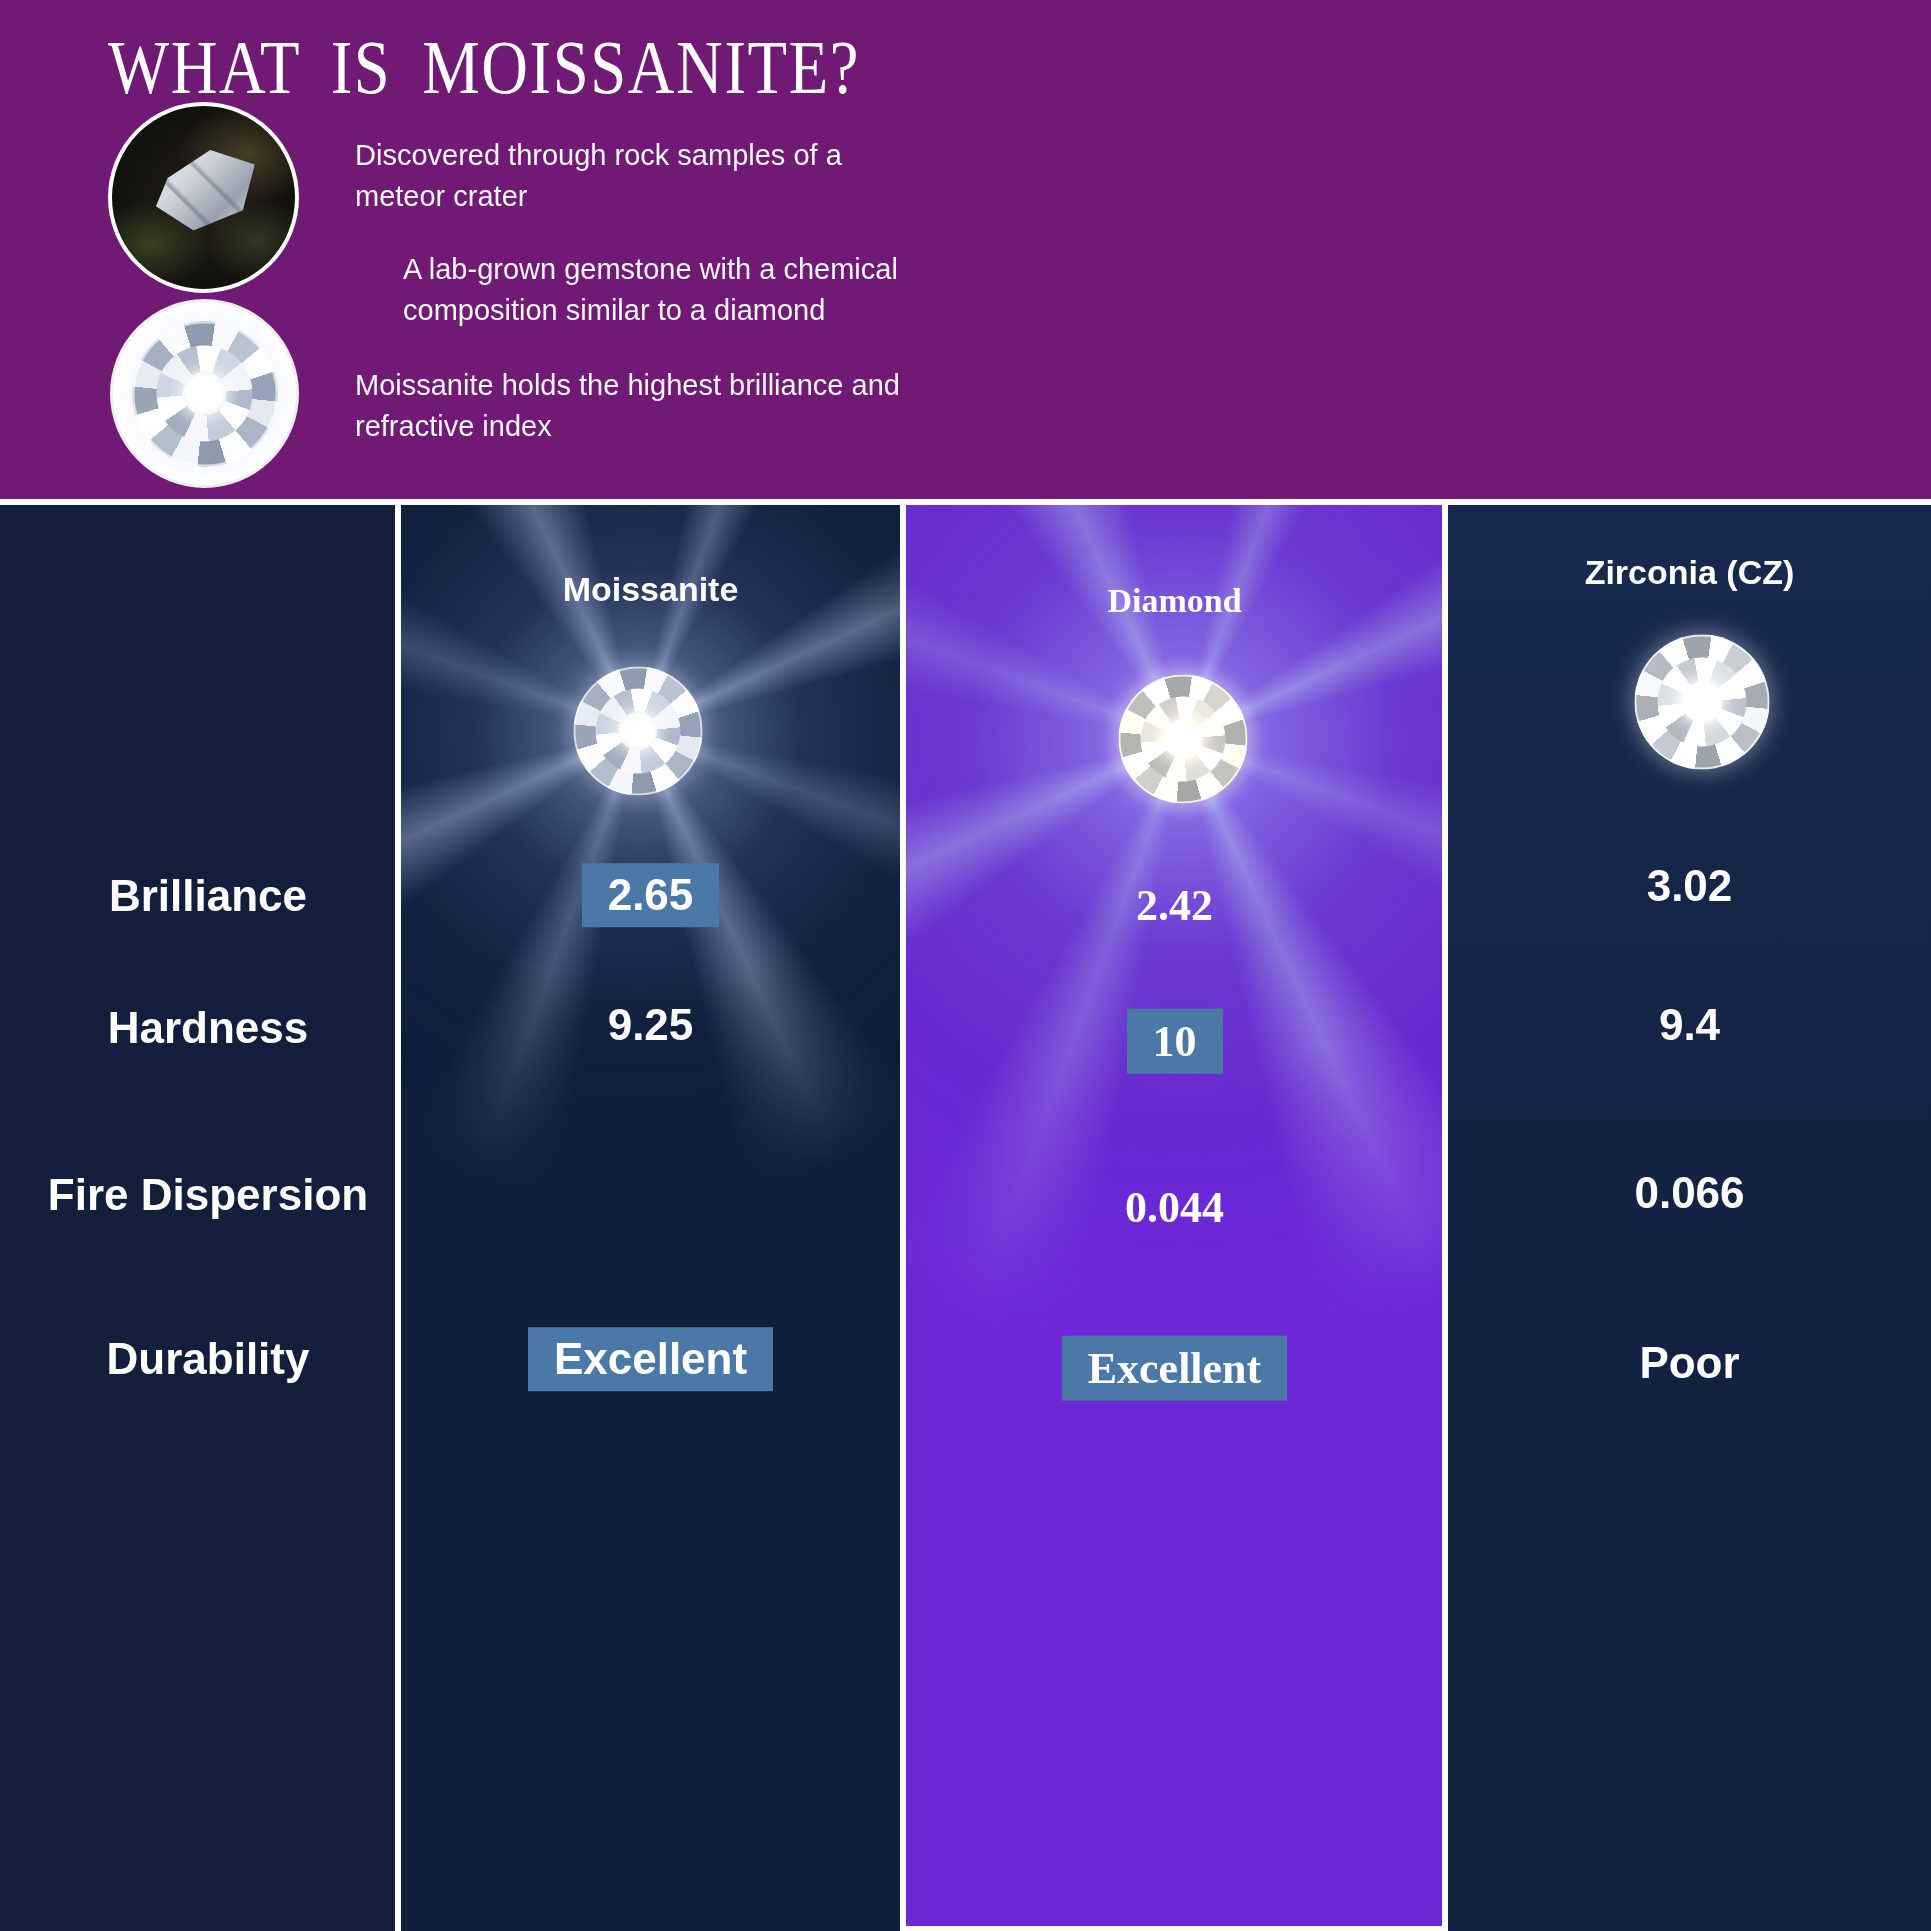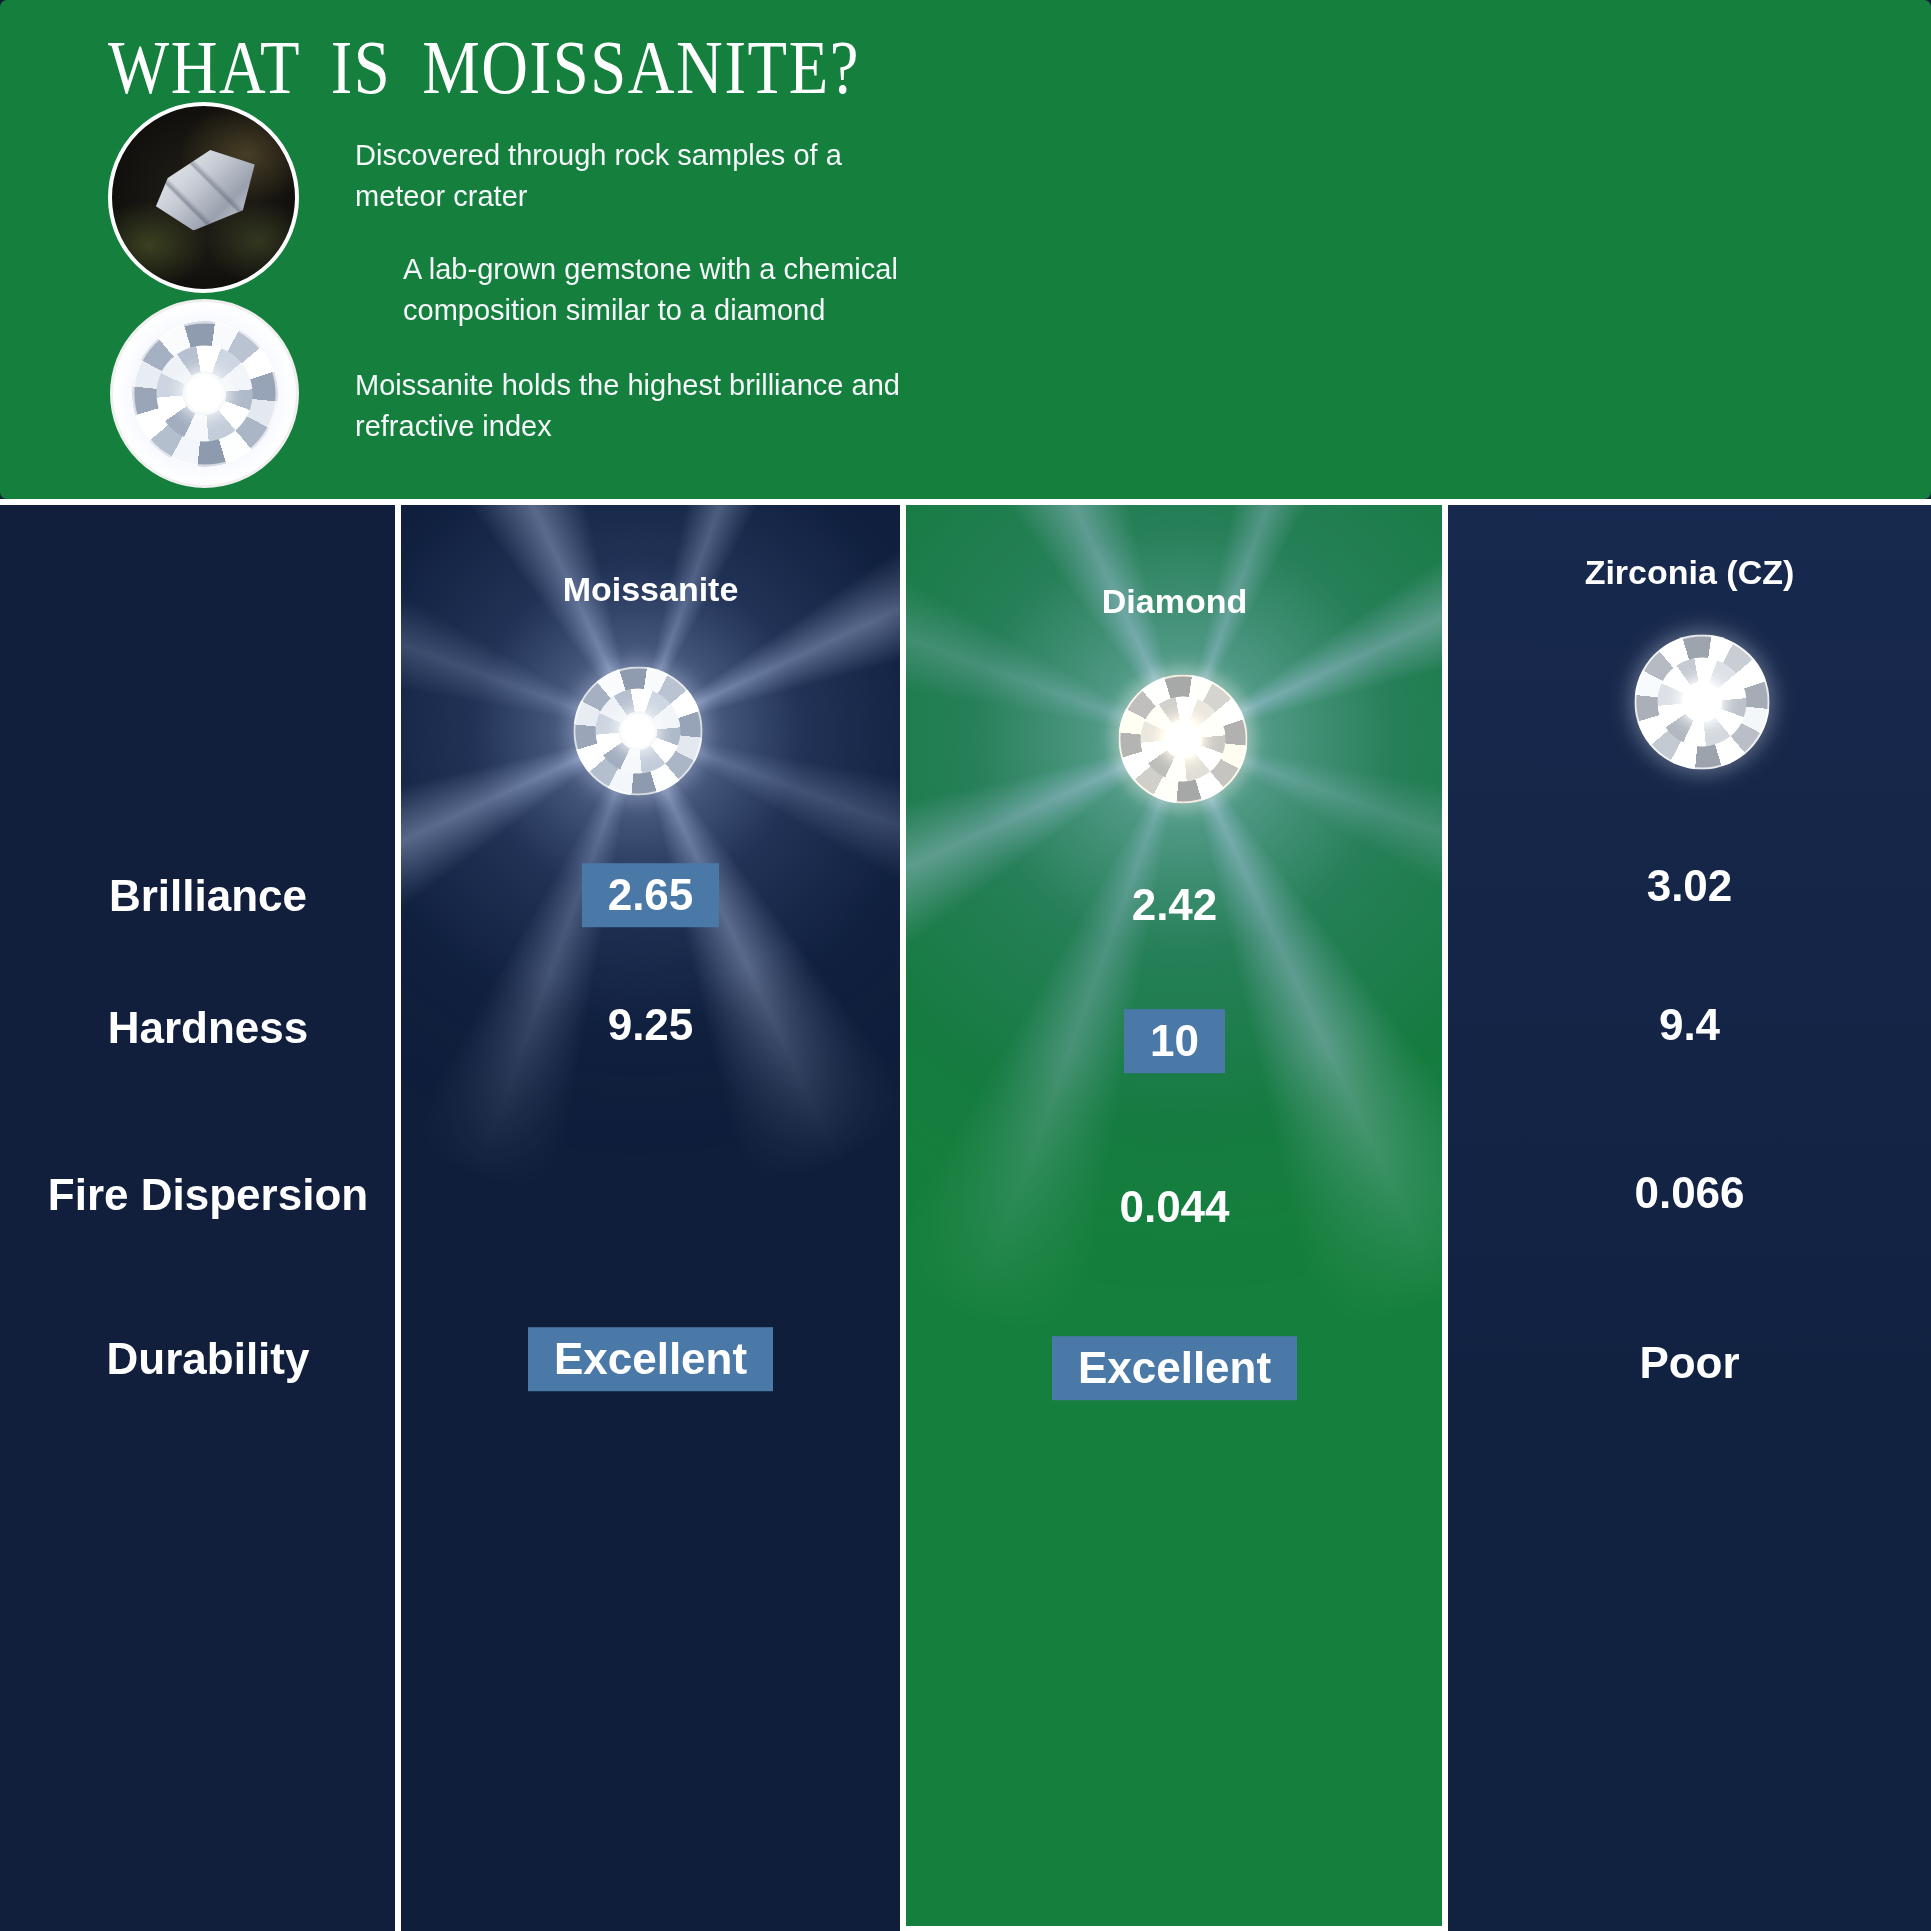--- a/index.html
+++ b/index.html
@@ -1,20 +1,20 @@
 <!DOCTYPE html>
 <html><head>
 <meta charset="utf-8">
 <style>
   html,body{margin:0;padding:0;}
   body{width:1931px;height:1931px;position:relative;overflow:hidden;
        background:#0f1e3b;font-family:"Liberation Sans",sans-serif;}
 
   
-  .top-section{position:absolute;left:0;top:0;width:1931px;height:499px;background:#15803d;border-radius:7px;}
+  .top-section{position:absolute;left:0;top:0;width:1931px;height:499px;background:#701a75;}
   .page-title{position:absolute;left:108px;top:23px;color:#ffffff;
       font-family:"Liberation Serif",serif;font-size:77px;font-weight:400;
       letter-spacing:1.9px;word-spacing:15.4px;white-space:nowrap;
       transform:scaleX(.84);transform-origin:left top;}
   .circle{position:absolute;border-radius:50%;overflow:hidden;}
   .circle-rock{left:108px;top:102px;width:183px;height:183px;border:4.8px solid #ffffff;
       background:
         radial-gradient(ellipse 60% 45% at 74% 26%,rgba(110,95,55,.55),transparent 62%),
         radial-gradient(ellipse 55% 40% at 20% 76%,rgba(95,110,50,.5),transparent 60%),
         radial-gradient(ellipse 45% 35% at 80% 74%,rgba(75,85,45,.55),transparent 65%),
@@ -35,21 +35,21 @@
   
   .hline{position:absolute;left:0;top:499px;width:1931px;height:5.8px;background:#ffffff;}
   .vline{position:absolute;top:505px;height:1426px;width:5.8px;background:#ffffff;z-index:5;}
   .vline-1{left:395px;} .vline-2{left:900px;} .vline-3{left:1442px;}
   .bottom-line{position:absolute;left:900px;top:1926px;width:548px;height:4.8px;background:#ffffff;z-index:6;}
 
   
   .col{position:absolute;top:505px;height:1426px;overflow:hidden;}
   .col-labels{left:0;width:395px;background:#111f3c;}
   .col-moissanite{left:401px;width:499px;background:#0f1e3b;}
-  .col-diamond{left:906px;width:537px;background:#15803d;}
+  .col-diamond{left:906px;width:537px;background:#6d28d9;font-family:Liberation Serif, serif;}
   .col-zirconia{left:1448px;width:483px;background:linear-gradient(#17294e,#112140 65%);}
 
   .col-header{position:absolute;left:0;width:100%;text-align:center;color:#ffffff;
       font-size:34px;font-weight:700;transform:translateY(-50%);z-index:3;white-space:nowrap;}
 
   
   .starburst{position:absolute;transform:translate(-50%,-50%);border-radius:50%;z-index:1;pointer-events:none;
     background:
       radial-gradient(circle,rgba(228,238,255,.9) 0%,rgba(165,190,238,.42) 9%,rgba(100,125,185,.22) 24%,rgba(40,60,115,.08) 44%,rgba(20,35,80,0) 64%),
       conic-gradient(from 0deg,

